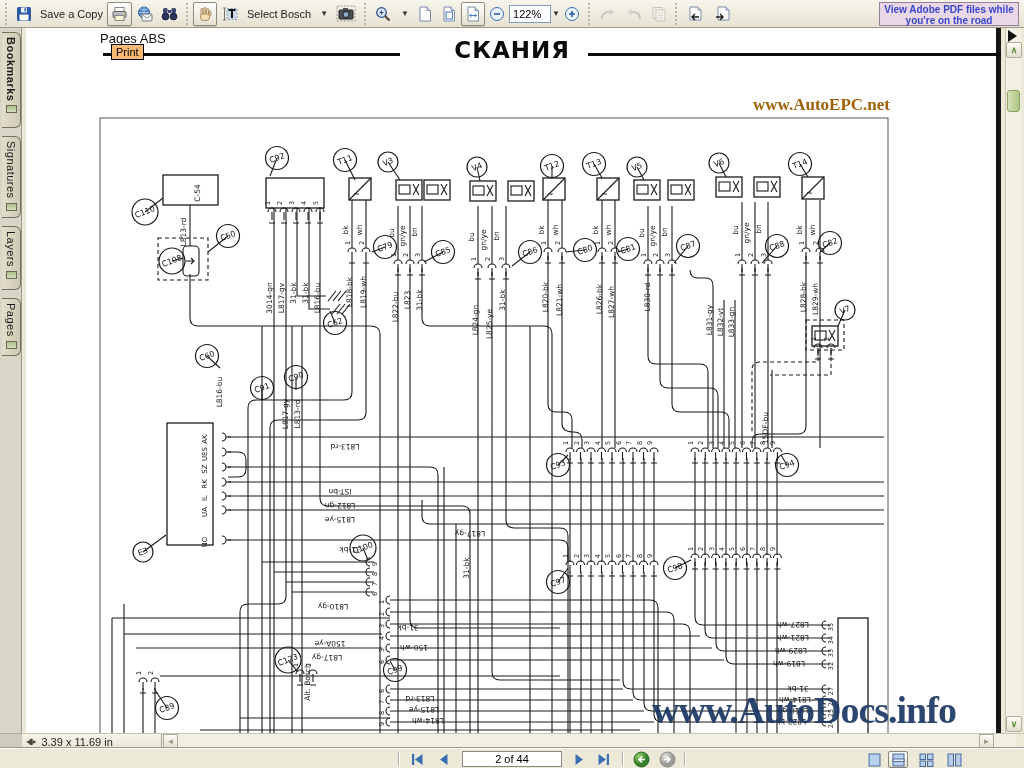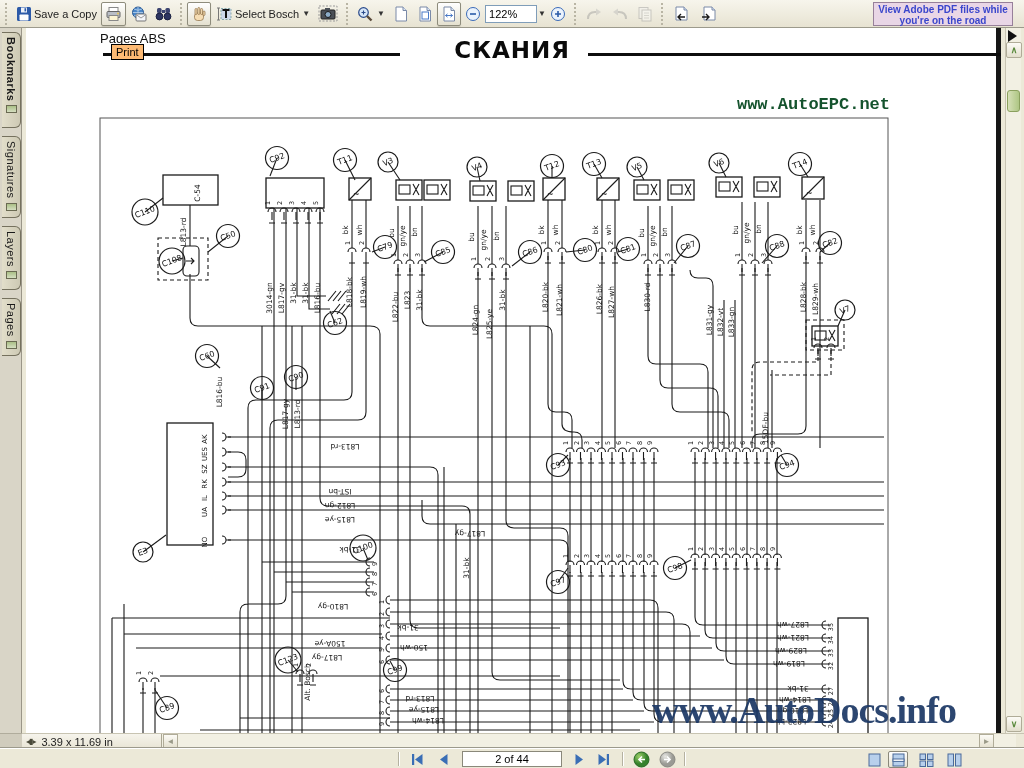--- a/index.html
+++ b/index.html
@@ -2,43 +2,43 @@
 <html><head>
 <meta charset="utf-8">
 <style>
   *{margin:0;padding:0;box-sizing:border-box}
   html,body{width:1024px;height:768px;overflow:hidden;font-family:"Liberation Sans",sans-serif}
   #screen{position:relative;width:1024px;height:768px;background:#ece9d8;overflow:hidden}
 
   
   .toolbar{position:absolute;left:0;top:0;width:1024px;height:28px;background:linear-gradient(#f7f5ec,#e7e3d2);border-bottom:1px solid #9c9a8c;display:flex;align-items:center;z-index:30;padding:0 1px}
   .grip{width:7px;height:22px;margin:0 2px;background:repeating-linear-gradient(to bottom,#b9b5a4 0 2px,transparent 2px 4px);background-size:2px 100%;background-position:2px 0;background-repeat:repeat-y}
-  .tbtn{height:24px;min-width:24px;display:flex;align-items:center;justify-content:center;gap:2px;padding:0 3px;border:1px solid transparent;border-radius:2px;font-size:11px;color:#222}
+  .tbtn{height:24px;min-width:24px;display:flex;align-items:center;justify-content:center;gap:8px;padding:0 3px;border:1px solid transparent;border-radius:2px;font-size:11px;color:#222}
   .tbtn.framed{border:1px solid #8e8c7c;background:linear-gradient(#ffffff,#e4e0cf);box-shadow:0 1px 1px rgba(0,0,0,.15)}
   .tbtn.dis{opacity:.45;filter:grayscale(.8)}
   .caret{font-size:8px;color:#333;margin-left:1px}
-  .zoomfield{width:52px;height:18px;border:1px solid #7f9db9;background:#fff;font-size:11px;padding:1px 3px;font-family:"Liberation Sans",sans-serif}
-  .adbox{margin-left:auto;margin-right:10px;width:140px;height:24px;background:#e9d6e6;border:1px solid #97809a;color:#3a46cc;font-size:10px;font-weight:bold;text-align:center;line-height:11px;padding-top:1px}
+  .zoomfield{width:42px;height:18px;border:1px solid #7f9db9;background:#fff;font-size:11px;padding:1px 3px;font-family:"Liberation Sans",sans-serif}
+  .adbox{margin-left:auto;margin-right:4px;width:140px;height:24px;background:#e9d6e6;border:1px solid #97809a;color:#3a46cc;font-size:10px;font-weight:bold;text-align:center;line-height:11px;padding-top:1px}
 
   
   .tooltip{position:absolute;left:111px;top:44px;background:#fdba74;border:1px solid #000;font-size:11px;padding:1px 4px;z-index:40}
 
   
   .tabstrip{position:absolute;left:0;top:28px;width:22px;height:705px;background:#d9d5c7;border-right:1px solid #9a9688;z-index:15}
   .vtab{position:absolute;left:2px;width:19px;background:linear-gradient(90deg,#e2deca,#cdc9b4);border:1px solid #75715e;border-left:none;border-radius:0 6px 6px 0;display:flex;flex-direction:column;align-items:center;justify-content:flex-start;padding-top:4px}
   .vtab span{writing-mode:vertical-rl;font-size:11px;color:#1a1a1a;letter-spacing:.5px}
   .vtab .tabicon{width:11px;height:8px;margin-top:4px;background:linear-gradient(#aabf86,#d5dec0);border:1px solid #6a6a52}
   .vtab.active span{font-weight:bold}
 
   
   .page{position:absolute;left:26px;top:28px;width:975px;height:705px;background:#fff;border-right:5px solid #161616;z-index:1}
   .hdr-left{position:absolute;left:100px;top:31px;font-size:13px;color:#111;z-index:3}
   .rule{position:absolute;top:53px;height:3px;background:#0d0d0d;z-index:3}
   .doc-title{position:absolute;left:424px;top:37px;width:146px;text-align:right;font-family:"DejaVu Sans",sans-serif;font-weight:bold;font-size:23px;letter-spacing:1px;color:#0a0a0a;z-index:3}
-  .epc{position:absolute;left:730px;top:95px;width:160px;text-align:right;font-family:Liberation Mono, monospace;font-weight:bold;font-size:17px;color:#14532d;z-index:3}
+  .epc{position:absolute;left:730px;top:95px;width:160px;text-align:right;font-family:Liberation Serif, serif;font-weight:bold;font-size:17px;color:#a16207;z-index:3}
   .watermark{position:absolute;left:652px;top:688px;font-family:"Liberation Serif",serif;font-weight:bold;font-size:38px;letter-spacing:-1px;color:rgba(26,54,100,.92);z-index:4;white-space:nowrap}
   #diagram{position:absolute;left:0;top:28px;z-index:2}
 
   
   .vscroll{position:absolute;left:1005px;top:28px;width:16px;height:705px;background:#f2f0e3;border-left:1px solid #c8c4b2;z-index:15}
   .sbtn{position:absolute;left:0;width:16px;height:16px;background:linear-gradient(#fcfbf6,#e3dfcd);border:1px solid #b0ac98;border-radius:2px;color:#5a8a3c;font-size:9px;font-weight:bold;text-align:center;line-height:14px}
   .vthumb{position:absolute;left:1px;top:62px;width:13px;height:22px;background:linear-gradient(90deg,#d6e0b8,#aec684);border:1px solid #8aa05e;border-radius:3px}
   .blacktri{position:absolute;left:1008px;top:30px;width:0;height:0;border-top:6px solid transparent;border-bottom:6px solid transparent;border-left:9px solid #111;z-index:16}
   .hscroll{position:absolute;left:22px;top:733px;width:1002px;height:15px;background:#f2f0e3;border-top:1px solid #c8c4b2;z-index:15}
   .sizebox{position:absolute;left:0;top:0;width:140px;height:15px;background:linear-gradient(#f6f4ec,#e8e4d4);border-right:1px solid #aaa693;font-size:11px;color:#222;display:flex;align-items:center;gap:6px;padding-left:4px}

